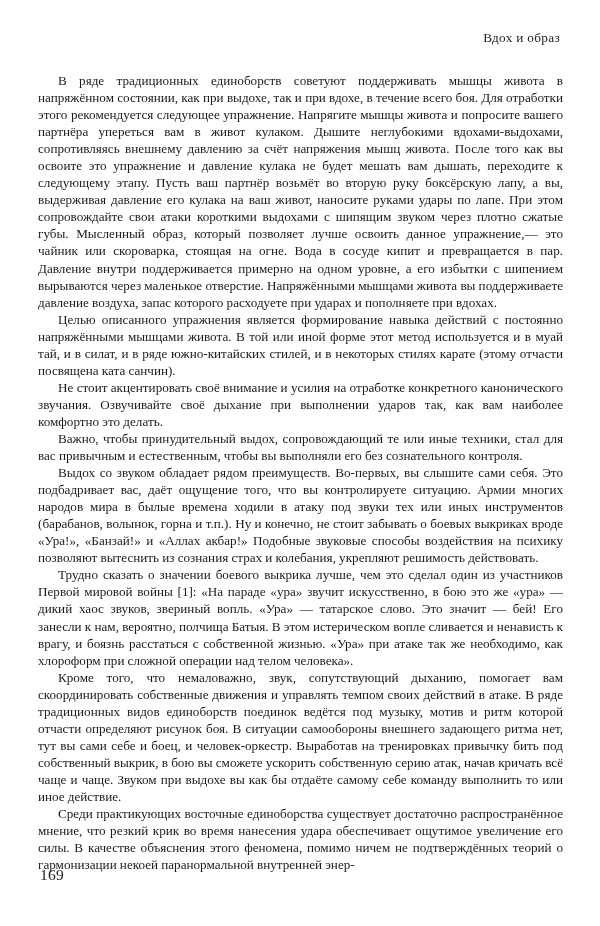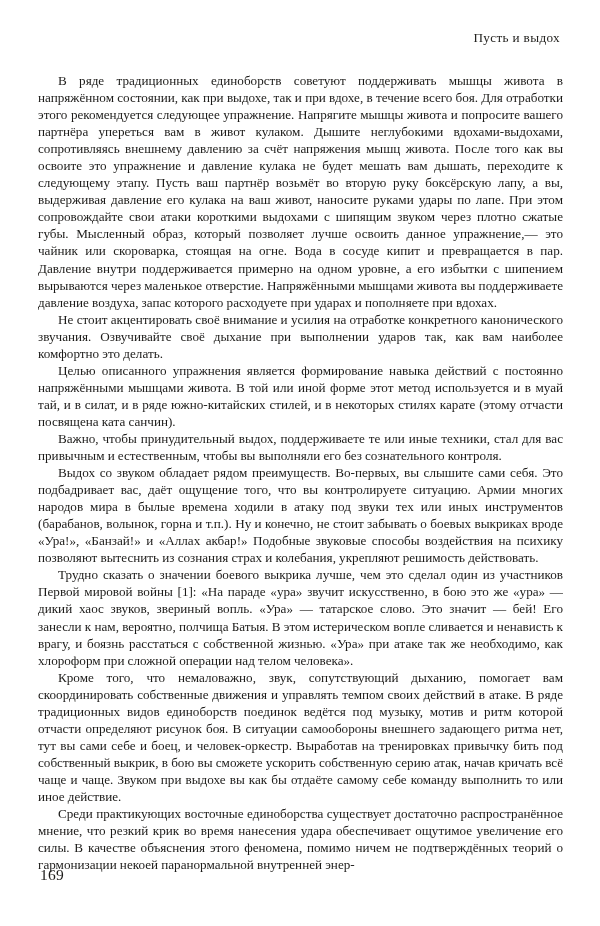--- a/index.html
+++ b/index.html
@@ -63,27 +63,27 @@
     font-size: 15.5px;
     color: #1c1b19;
     letter-spacing: 0.3px;
   }
 </style>
 </head>
 <body>
 
 <div class="page">
 
-  <div class="running-header">Пусть и выдох</div>
+  <div class="running-header">Вдох и образ</div>
 
   <div class="text-column">
     <p class="para">В ряде традиционных единоборств советуют поддерживать мышцы живота в напряжённом состоянии, как при выдохе, так и при вдохе, в течение всего боя. Для отработки этого рекомендуется следующее упражнение. Напрягите мышцы живота и попросите вашего партнёра упереться вам в живот кулаком. Дышите неглубокими вдохами-выдохами, сопротивляясь внешнему давлению за счёт напряжения мышц живота. После того как вы освоите это упражнение и давление кулака не будет мешать вам дышать, переходите к следующему этапу. Пусть ваш партнёр возьмёт во вторую руку боксёрскую лапу, а вы, выдерживая давление его кулака на ваш живот, наносите руками удары по лапе. При этом сопровождайте свои атаки короткими выдохами с шипящим звуком через плотно сжатые губы. Мысленный образ, который позволяет лучше освоить данное упражнение,— это чайник или скороварка, стоящая на огне. Вода в сосуде кипит и превращается в пар. Давление внутри поддерживается примерно на одном уровне, а его избытки с шипением вырываются через маленькое отверстие. Напряжёнными мышцами живота вы поддерживаете давление воздуха, запас которого расходуете при ударах и пополняете при вдохах.</p>
+    <p class="para">Целью описанного упражнения является формирование навыка действий с постоянно напряжёнными мышцами живота. В той или иной форме этот метод используется и в муай тай, и в силат, и в ряде южно-китайских стилей, и в некоторых стилях карате (этому отчасти посвящена ката санчин).</p>
     <p class="para">Не стоит акцентировать своё внимание и усилия на отработке конкретного канонического звучания. Озвучивайте своё дыхание при выполнении ударов так, как вам наиболее комфортно это делать.</p>
-    <p class="para">Целью описанного упражнения является формирование навыка действий с постоянно напряжёнными мышцами живота. В той или иной форме этот метод используется и в муай тай, и в силат, и в ряде южно-китайских стилей, и в некоторых стилях карате (этому отчасти посвящена ката санчин).</p>
-    <p class="para">Важно, чтобы принудительный выдох, поддерживаете те или иные техники, стал для вас привычным и естественным, чтобы вы выполняли его без сознательного контроля.</p>
+    <p class="para">Важно, чтобы принудительный выдох, сопровождающий те или иные техники, стал для вас привычным и естественным, чтобы вы выполняли его без сознательного контроля.</p>
     <p class="para">Выдох со звуком обладает рядом преимуществ. Во-первых, вы слышите сами себя. Это подбадривает вас, даёт ощущение того, что вы контролируете ситуацию. Армии многих народов мира в былые времена ходили в атаку под звуки тех или иных инструментов (барабанов, волынок, горна и т.п.). Ну и конечно, не стоит забывать о боевых выкриках вроде «Ура!», «Банзай!» и «Аллах акбар!» Подобные звуковые способы воздействия на психику позволяют вытеснить из сознания страх и колебания, укрепляют решимость действовать.</p>
     <p class="para">Трудно сказать о значении боевого выкрика лучше, чем это сделал один из участников Первой мировой войны [1]: «На параде «ура» звучит искусственно, в бою это же «ура» — дикий хаос звуков, звериный вопль. «Ура» — татарское слово. Это значит — бей! Его занесли к нам, вероятно, полчища Батыя. В этом истерическом вопле сливается и ненависть к врагу, и боязнь расстаться с собственной жизнью. «Ура» при атаке так же необходимо, как хлороформ при сложной операции над телом человека».</p>
     <p class="para">Кроме того, что немаловажно, звук, сопутствующий дыханию, помогает вам скоординировать собственные движения и управлять темпом своих действий в атаке. В ряде традиционных видов единоборств поединок ведётся под музыку, мотив и ритм которой отчасти определяют рисунок боя. В ситуации самообороны внешнего задающего ритма нет, тут вы сами себе и боец, и человек-оркестр. Выработав на тренировках привычку бить под собственный выкрик, в бою вы сможете ускорить собственную серию атак, начав кричать всё чаще и чаще. Звуком при выдохе вы как бы отдаёте самому себе команду выполнить то или иное действие.</p>
     <p class="para">Среди практикующих восточные единоборства существует достаточно распространённое мнение, что резкий крик во время нанесения удара обеспечивает ощутимое увеличение его силы. В качестве объяснения этого феномена, помимо ничем не подтверждённых теорий о гармонизации некоей паранормальной внутренней энер-</p>
   </div>
 
   <div class="page-number">169</div>
 
 </div>
 

